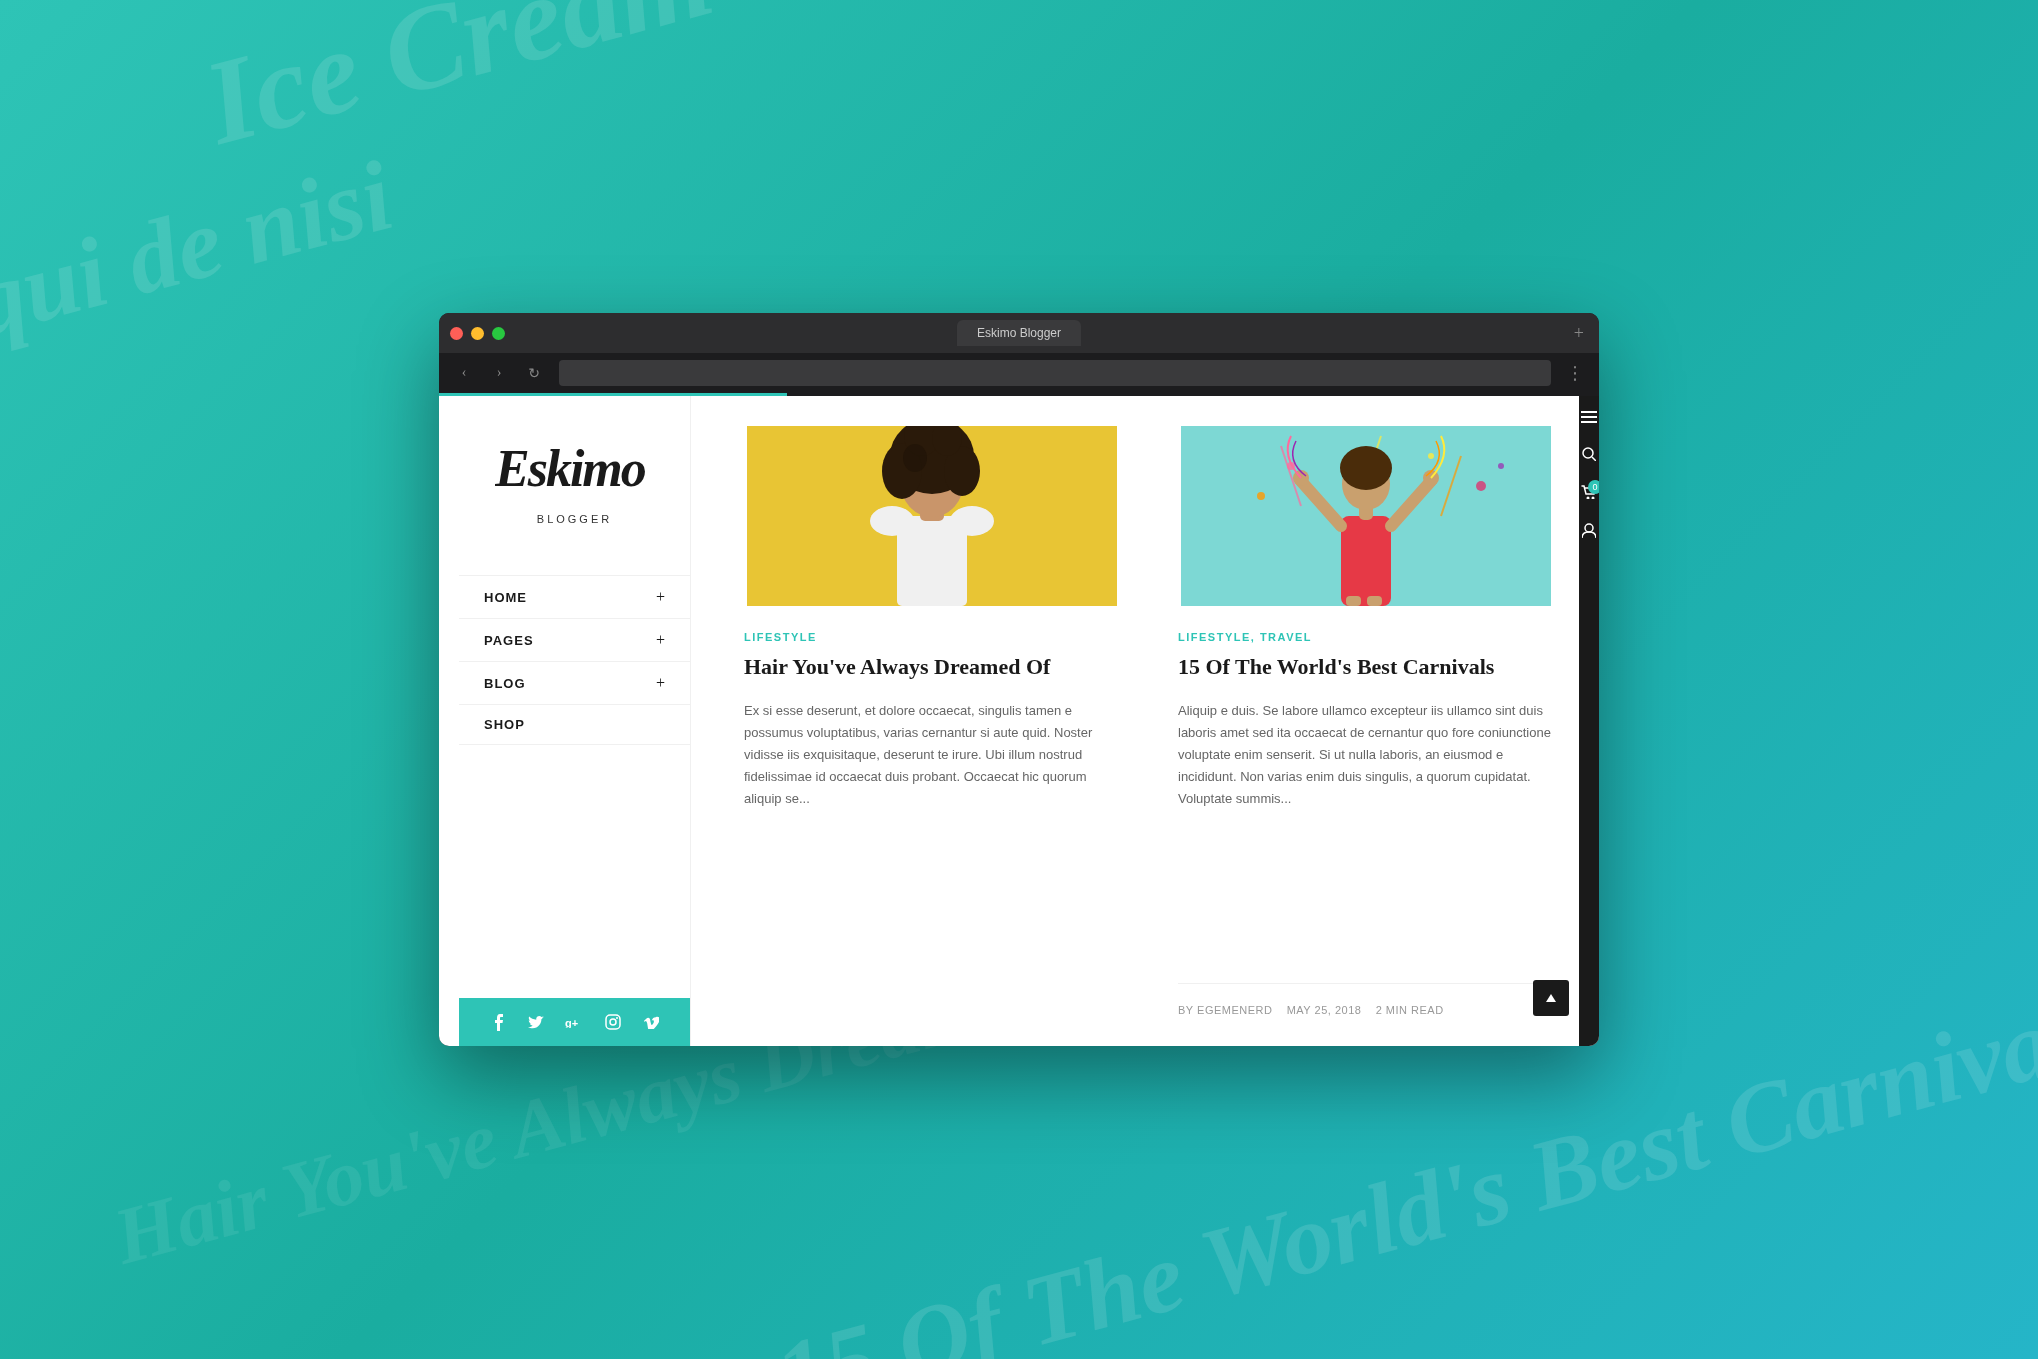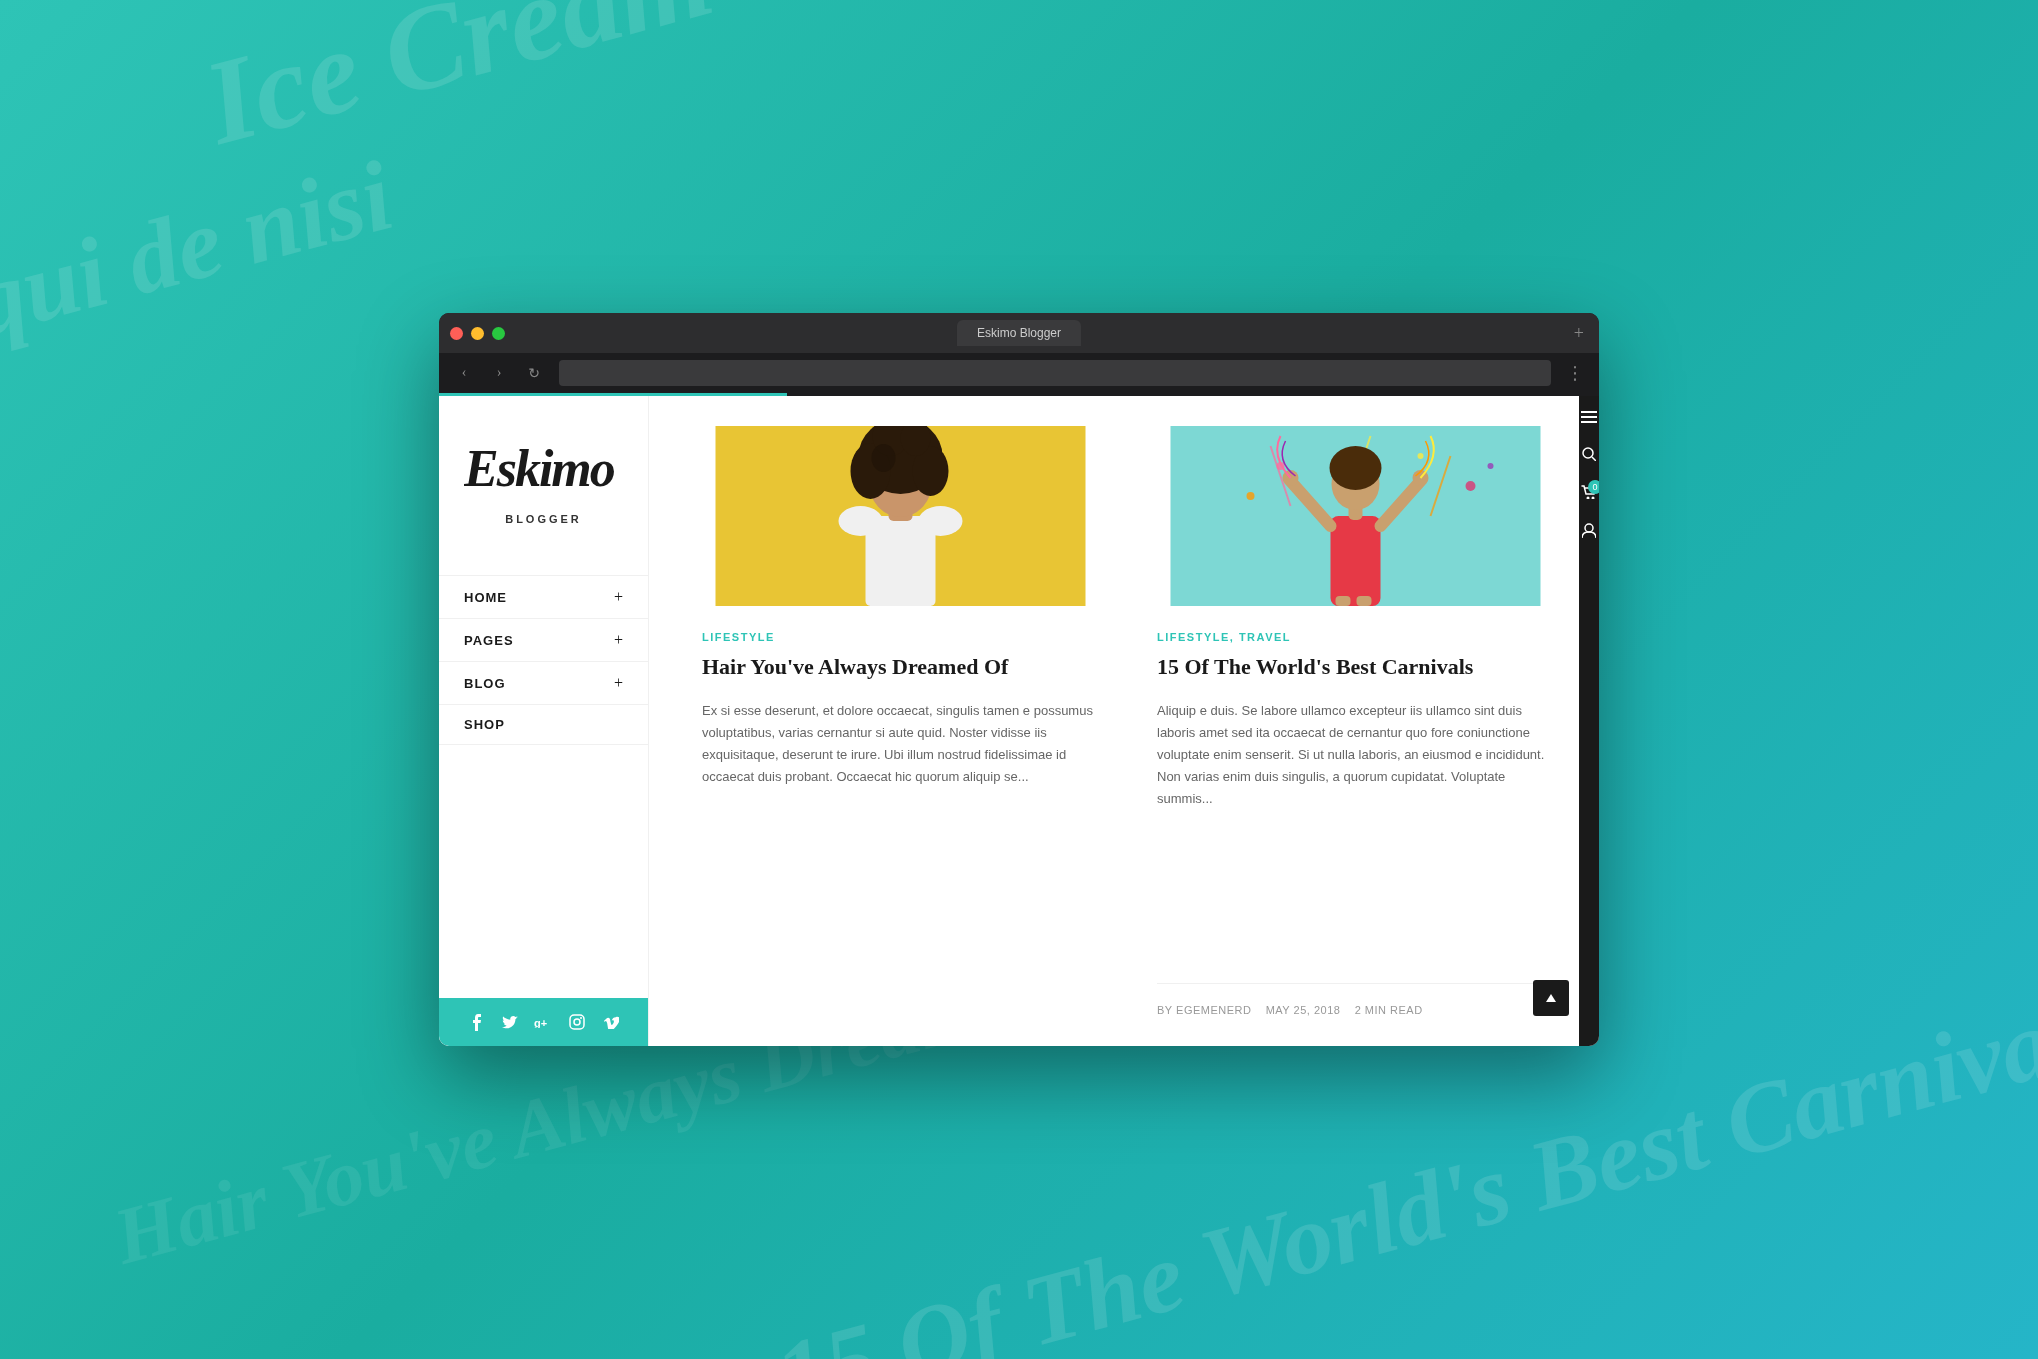--- a/index.html
+++ b/index.html
@@ -132,26 +132,27 @@
 
     
     .website {
       display: flex;
       background: white;
       min-height: 650px;
     }
 
     
     .sidebar {
-      width: 210px;
+      width: 232px;
       background: white;
       border-right: 1px solid #f0f0f0;
       display: flex;
       flex-direction: column;
       flex-shrink: 0;
+      margin-left: 20px;
     }
 
     .logo-area {
       padding: 35px 25px 30px;
       display: flex;
       justify-content: center;
     }
 
     .logo-text {
       font-family: 'Georgia', serif;
@@ -162,21 +163,21 @@
       letter-spacing: -2px;
       font-style: italic;
     }
     .logo-sub {
       font-size: 11px;
       letter-spacing: 3px;
       text-align: center;
       color: #333;
       font-style: normal;
       font-family: -apple-system, sans-serif;
-      font-weight: bold;
+      font-weight: normal;
       display: block;
       margin-top: 4px;
     }
 
     .nav-menu {
       flex: 1;
       padding: 20px 0;
     }
 
     .nav-item {

